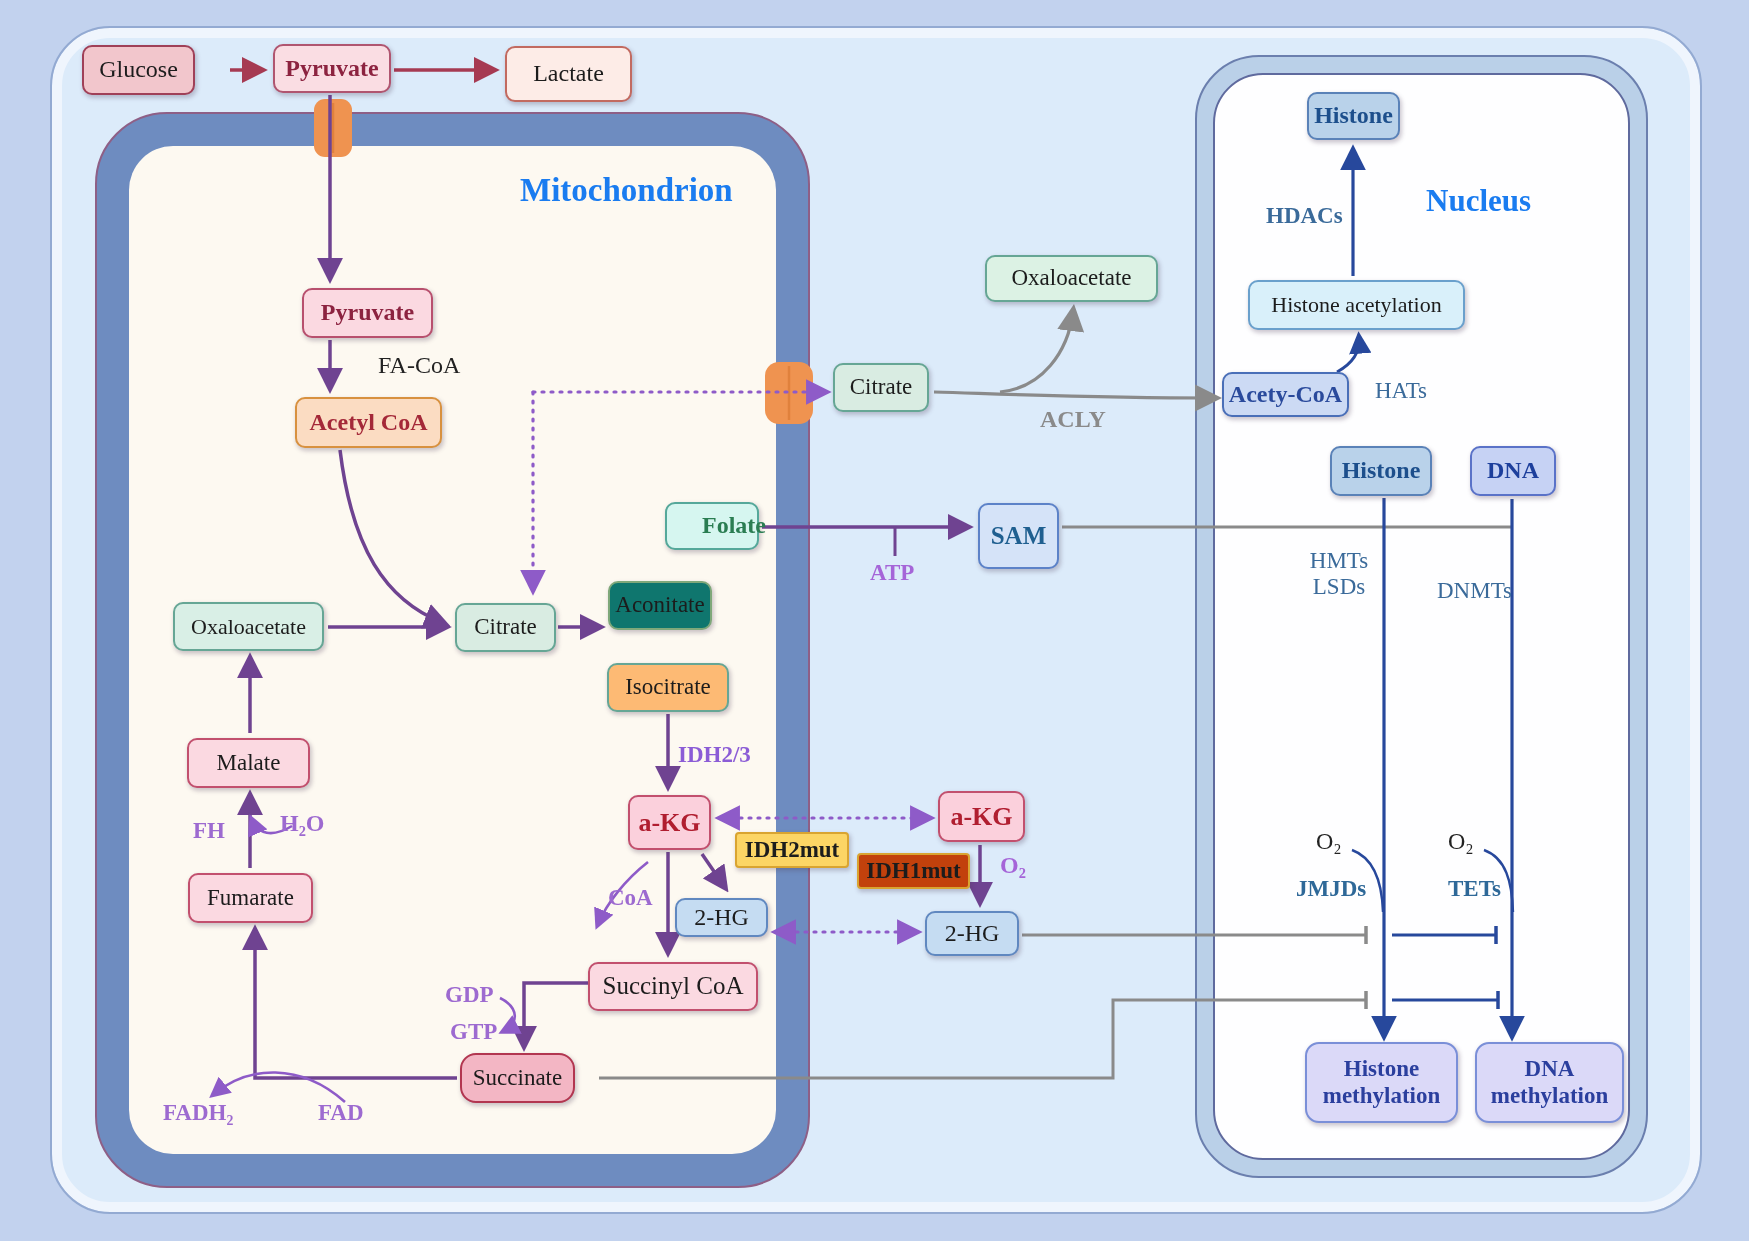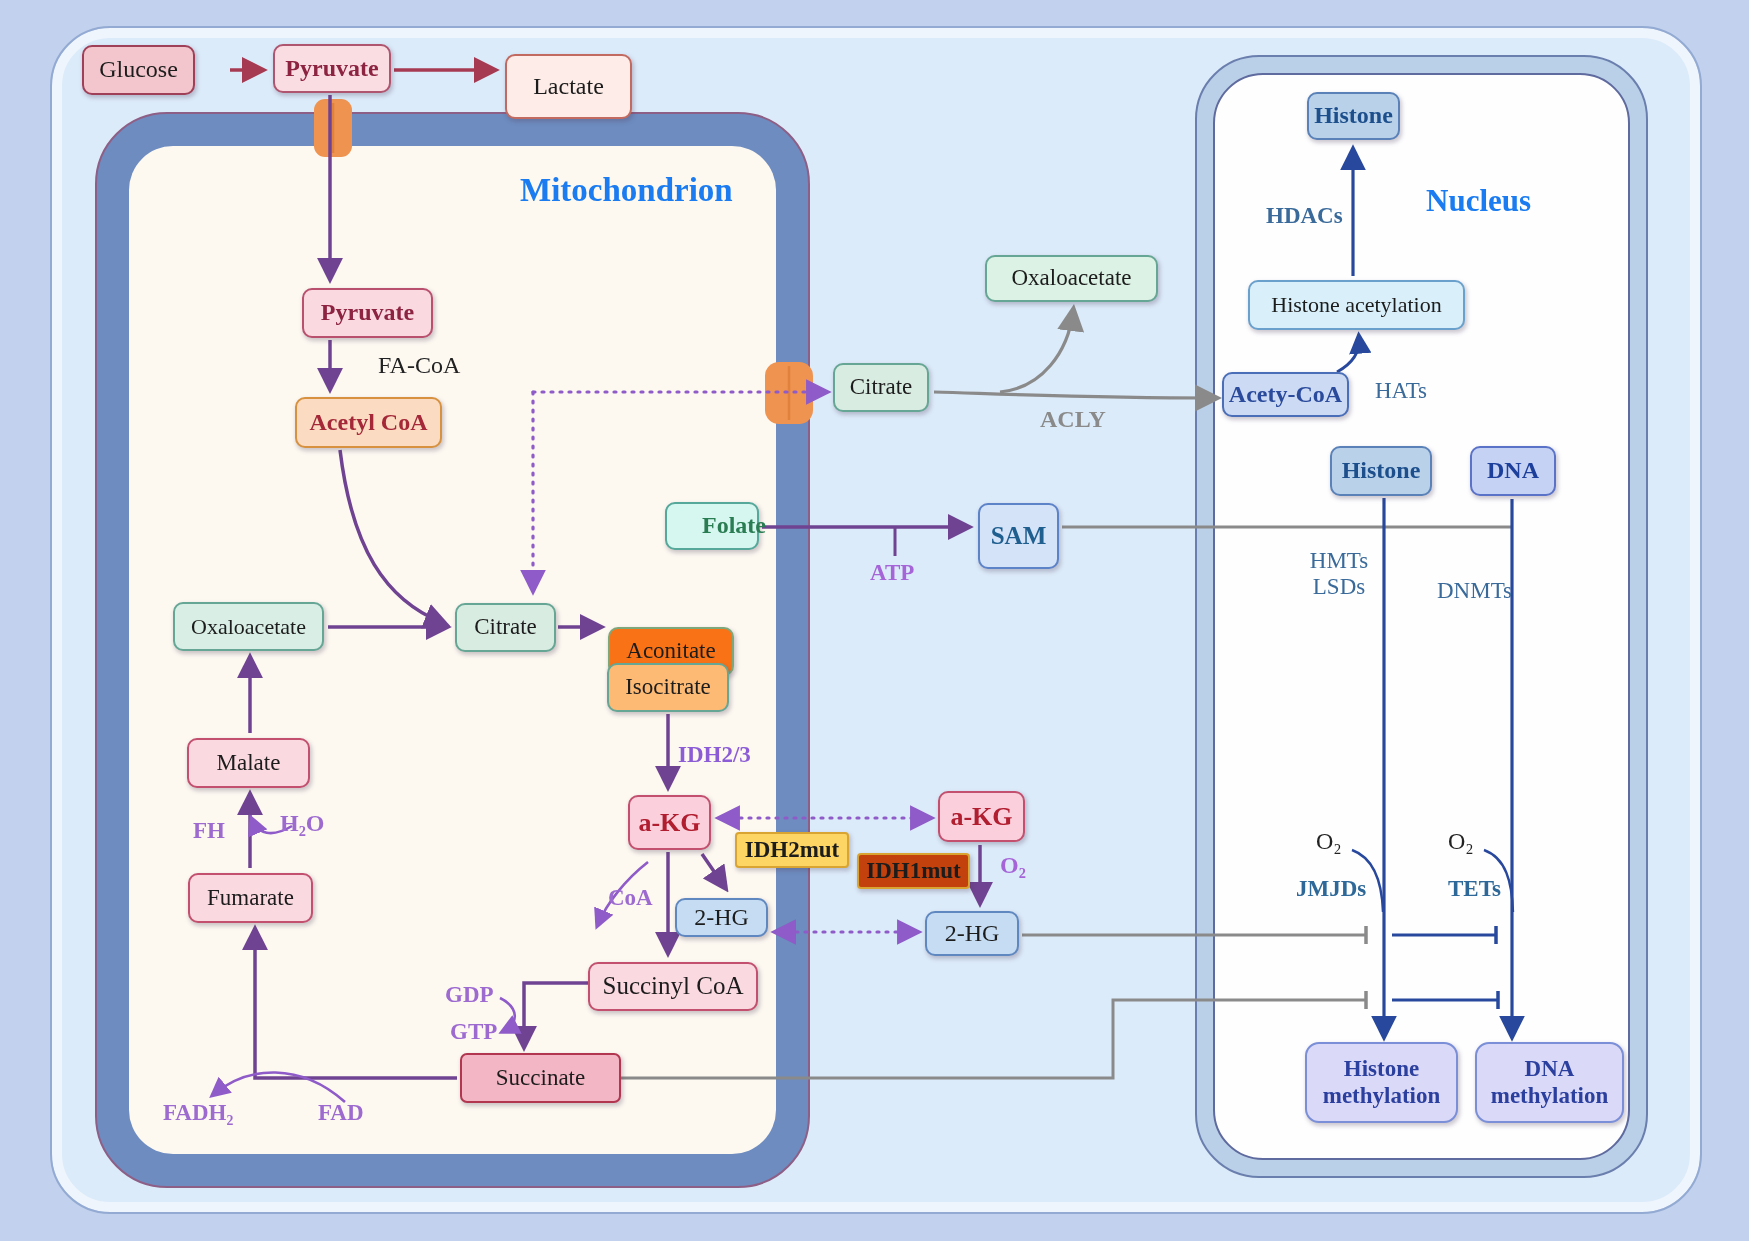--- a/index.html
+++ b/index.html
@@ -116,51 +116,51 @@
     <path d="M 1498,991 V 1009" stroke="#27489c" stroke-width="3.5" fill="none"></path>
   </svg>
 
   <div id="nodes">
       <div class="node" style="left: 82px; top: 45px; width: 113px; height: 50px; background: rgb(242, 198, 204); border-color: rgb(160, 64, 88); color: rgb(28, 28, 28); font-size: 24px; font-weight: 400; border-radius: 10px;">
         <div>Glucose</div>
       </div>
       <div class="node" style="left: 273px; top: 44px; width: 118px; height: 49px; background: rgb(250, 221, 227); border-color: rgb(176, 85, 112); color: rgb(140, 35, 64); font-size: 24px; font-weight: 700; border-radius: 10px;">
         <div>Pyruvate</div>
       </div>
-      <div class="node" style="left: 505px; top: 54px; width: 127px; height: 65px; background: rgb(253, 236, 231); border-color: rgb(194, 106, 96); color: rgb(28, 28, 28); font-size: 24px; font-weight: 400; border-radius: 10px;">
+      <div class="node" style="left: 505px; top: 46px; width: 127px; height: 56px; background: rgb(253, 236, 231); border-color: rgb(194, 106, 96); color: rgb(28, 28, 28); font-size: 24px; font-weight: 400; border-radius: 10px;">
         <div>Lactate</div>
       </div>
       <div class="node" style="left: 302px; top: 288px; width: 131px; height: 50px; background: rgb(251, 217, 225); border-color: rgb(184, 80, 110); color: rgb(140, 35, 64); font-size: 24px; font-weight: 700; border-radius: 10px;">
         <div>Pyruvate</div>
       </div>
       <div class="node" style="left: 295px; top: 397px; width: 147px; height: 51px; background: rgb(251, 220, 194); border-color: rgb(216, 145, 63); color: rgb(164, 40, 56); font-size: 24px; font-weight: 700; border-radius: 10px;">
         <div>Acetyl CoA</div>
       </div>
       <div class="node" style="left: 173px; top: 602px; width: 151px; height: 49px; background: rgb(217, 239, 230); border-color: rgb(102, 166, 149); color: rgb(28, 28, 28); font-size: 22px; font-weight: 400; border-radius: 10px;">
         <div>Oxaloacetate</div>
       </div>
       <div class="node" style="left: 455px; top: 603px; width: 101px; height: 49px; background: rgb(217, 236, 226); border-color: rgb(102, 166, 149); color: rgb(28, 28, 28); font-size: 23px; font-weight: 400; border-radius: 10px;">
         <div>Citrate</div>
       </div>
-      <div class="node" style="left: 608px; top: 627px; width: 126px; height: 49px; background: #f97316; border-color: rgb(127, 168, 122); color: rgb(28, 28, 28); font-size: 23px; font-weight: 400; border-radius: 10px;">
+      <div class="node" style="left: 608px; top: 581px; width: 104px; height: 49px; background: #0f766e; border-color: rgb(127, 168, 122); color: rgb(28, 28, 28); font-size: 23px; font-weight: 400; border-radius: 10px;">
         <div>Aconitate</div>
       </div>
       <div class="node" style="left: 607px; top: 663px; width: 122px; height: 49px; background: #fdba74; border-color: rgb(102, 166, 149); color: rgb(28, 28, 28); font-size: 23px; font-weight: 400; border-radius: 10px;">
         <div>Isocitrate</div>
       </div>
       <div class="node" style="left: 628px; top: 795px; width: 83px; height: 55px; background: rgb(251, 208, 220); border-color: rgb(194, 80, 110); color: rgb(176, 30, 48); font-size: 26px; font-weight: 700; border-radius: 10px;">
         <div>a-KG</div>
       </div>
       <div class="node" style="left: 675px; top: 898px; width: 93px; height: 39px; background: rgb(197, 220, 242); border-color: rgb(96, 136, 192); color: rgb(28, 28, 28); font-size: 24px; font-weight: 400; border-radius: 10px;">
         <div>2-HG</div>
       </div>
       <div class="node" style="left: 588px; top: 962px; width: 170px; height: 49px; background: rgb(251, 217, 225); border-color: rgb(194, 80, 110); color: rgb(28, 28, 28); font-size: 25px; font-weight: 400; border-radius: 10px;">
         <div>Succinyl CoA</div>
       </div>
-      <div class="node" style="left: 460px; top: 1053px; width: 161px; height: 50px; background: rgb(243, 182, 196); border-color: rgb(178, 54, 80); color: rgb(28, 28, 28); font-size: 23px; font-weight: 400; border-radius: 7px; align-items: center;">
+      <div class="node" style="left: 460px; top: 1053px; width: 115px; height: 50px; background: rgb(243, 182, 196); border-color: rgb(178, 54, 80); color: rgb(28, 28, 28); font-size: 23px; font-weight: 400; border-radius: 16px; align-items: center;">
         <div>Succinate</div>
       </div>
       <div class="node" style="left: 188px; top: 873px; width: 125px; height: 50px; background: rgb(251, 217, 225); border-color: rgb(194, 80, 110); color: rgb(28, 28, 28); font-size: 23px; font-weight: 400; border-radius: 10px;">
         <div>Fumarate</div>
       </div>
       <div class="node" style="left: 187px; top: 738px; width: 123px; height: 50px; background: rgb(251, 217, 225); border-color: rgb(194, 80, 110); color: rgb(28, 28, 28); font-size: 23px; font-weight: 400; border-radius: 10px;">
         <div>Malate</div>
       </div>
       <div class="node" style="left: 665px; top: 502px; width: 94px; height: 48px; background: rgb(214, 246, 240); border-color: rgb(85, 168, 154); color: rgb(42, 125, 82); font-size: 24px; font-weight: 700; border-radius: 10px; padding-left: 44px;">
         <div>Folate</div>

